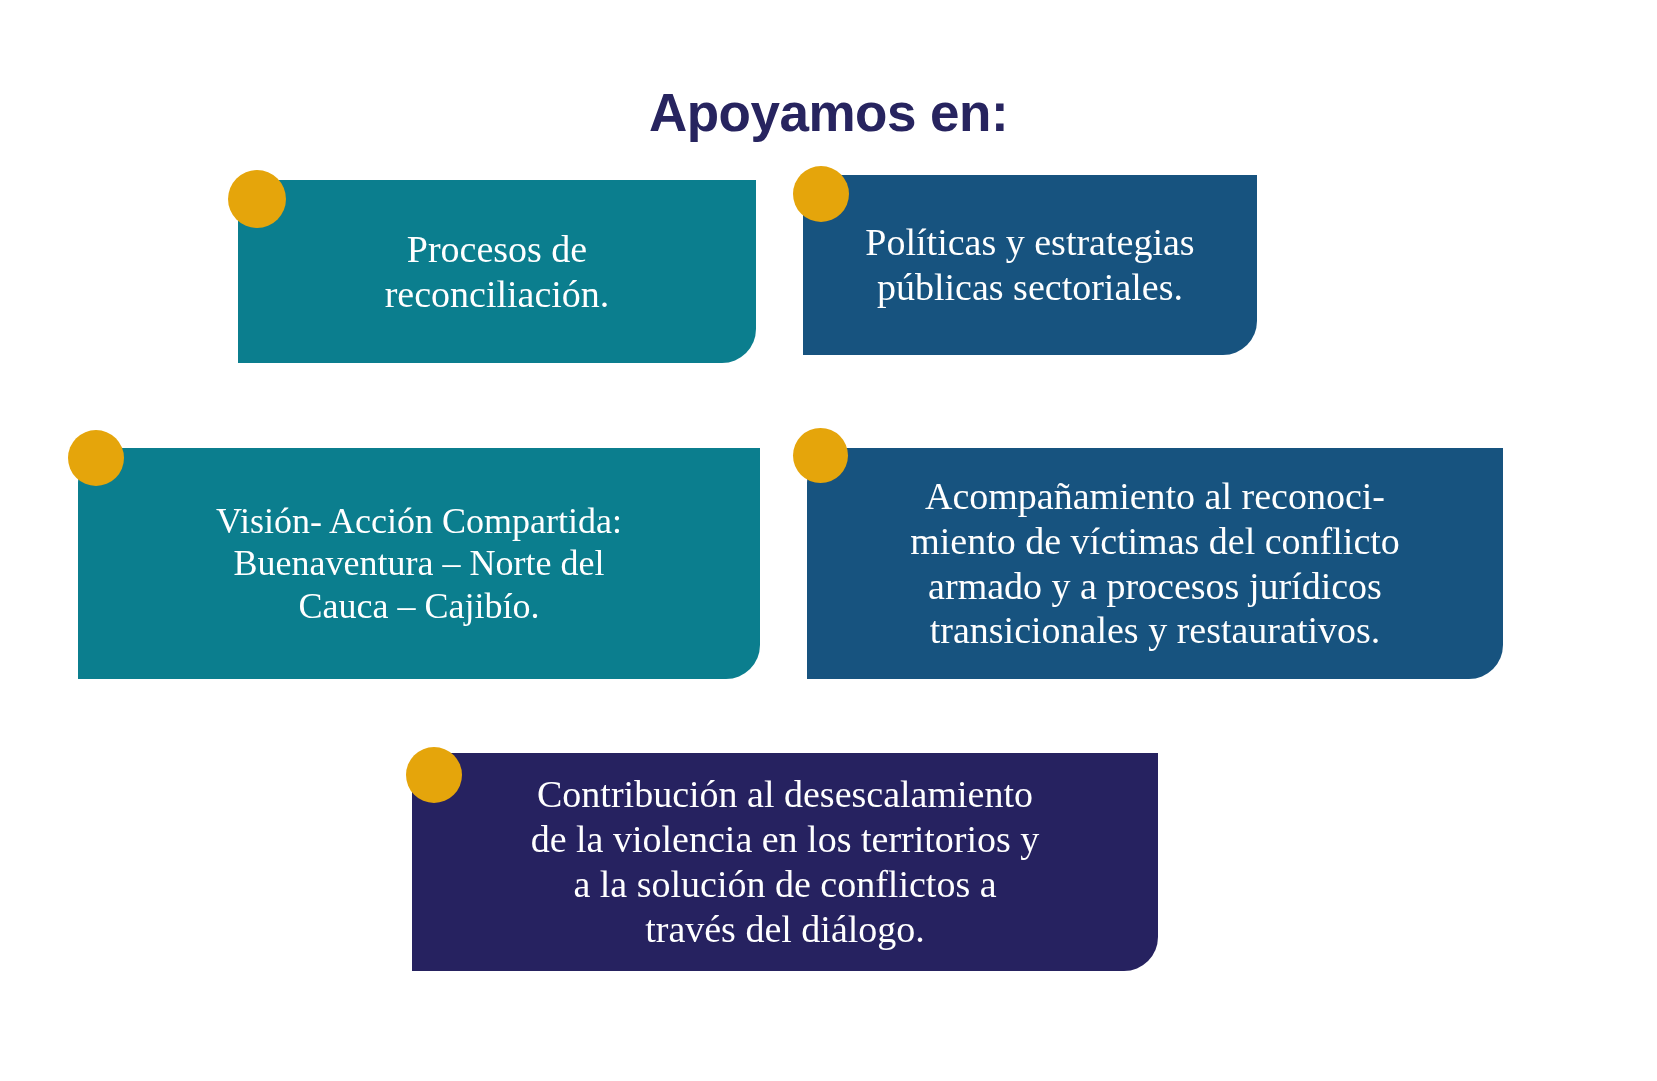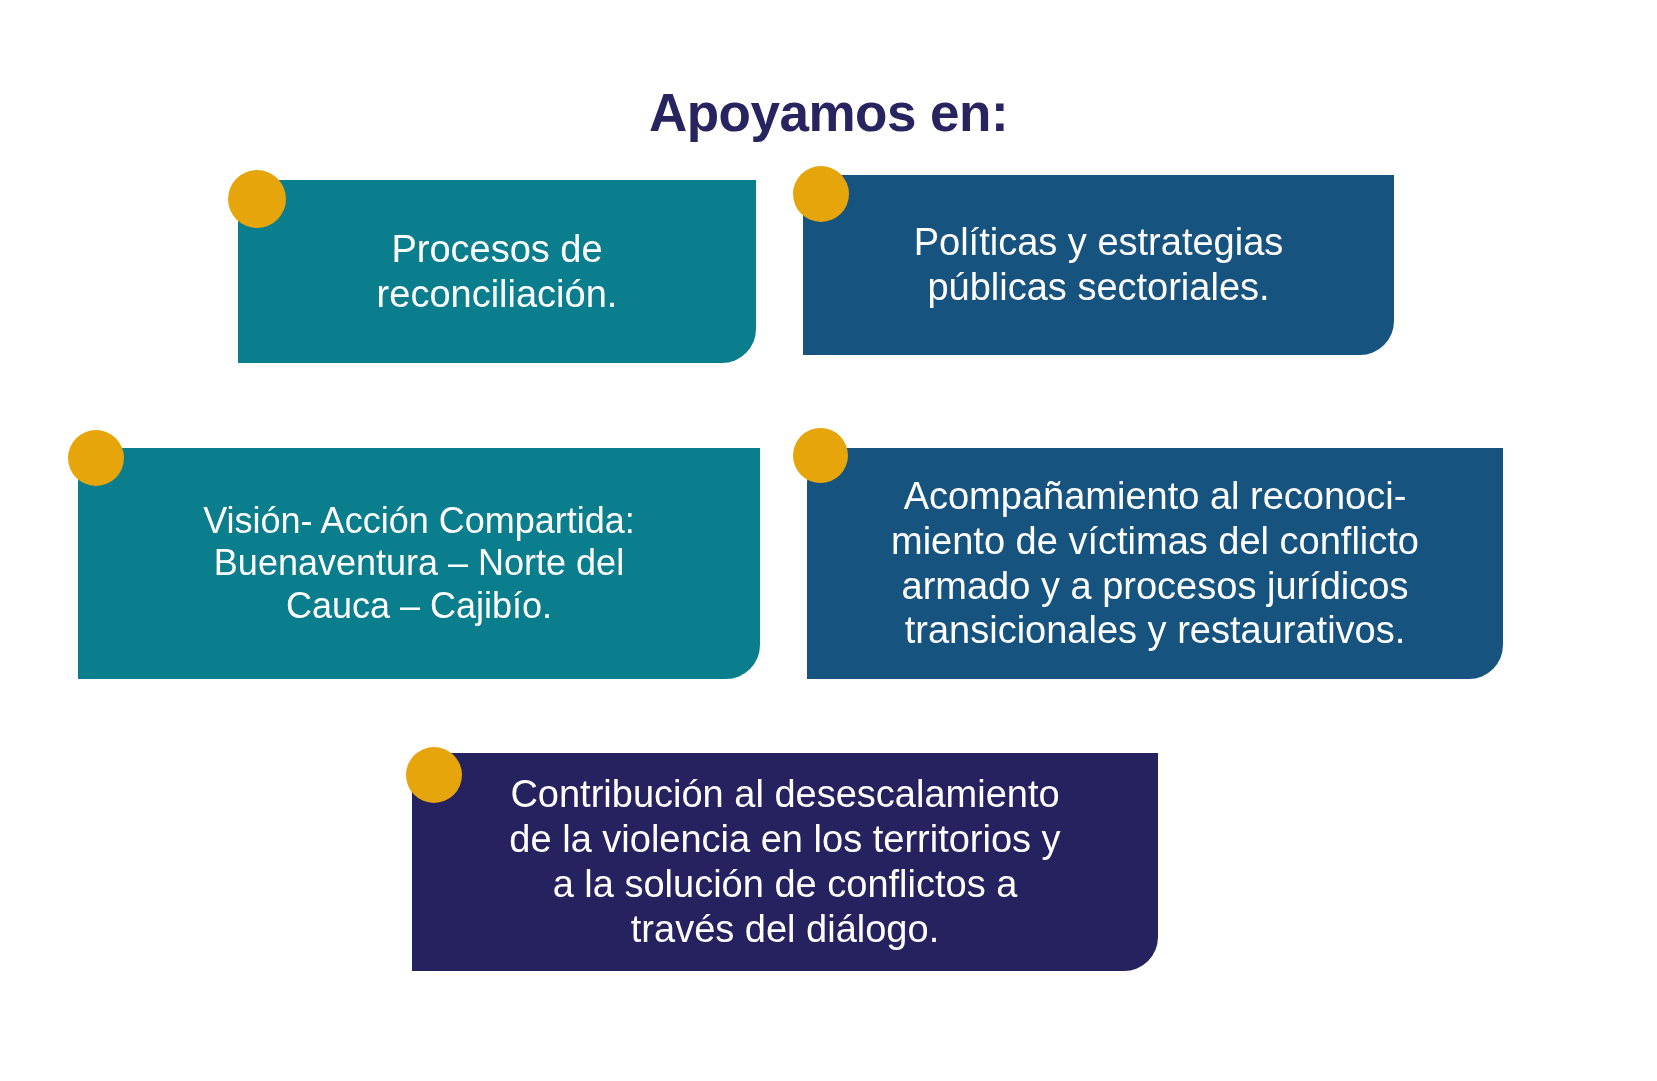--- a/index.html
+++ b/index.html
@@ -45,20 +45,21 @@
     border-radius: 34px 0 34px 0;
   }
   .card-text {
     width: 100%;
     padding: 0 24px;
     box-sizing: border-box;
     font-size: 37px;
     line-height: 1.18;
     white-space: pre-line;
     font-weight: normal;
+    font-family: Liberation Serif, serif;
   }
 
   .dot {
     position: absolute;
     border-radius: 50%;
     background: #e5a50b;
     z-index: 5;
   }
 
   
@@ -69,21 +70,21 @@
     height: 183px;
     background: #0b7e8e;
   }
   .card-1 .card-text { font-size: 38px; }
   .dot-1 { left: 228px; top: 170px; width: 58px; height: 58px; }
 
   
   .card-2 {
     left: 803px;
     top: 175px;
-    width: 591px;
+    width: 454px;
     height: 180px;
     background: #17537f;
   }
   .card-2 .card-text { font-size: 38px; }
   .dot-2 { left: 793px; top: 166px; width: 56px; height: 56px; }
 
   
   .card-3 {
     left: 78px;
     top: 448px;

